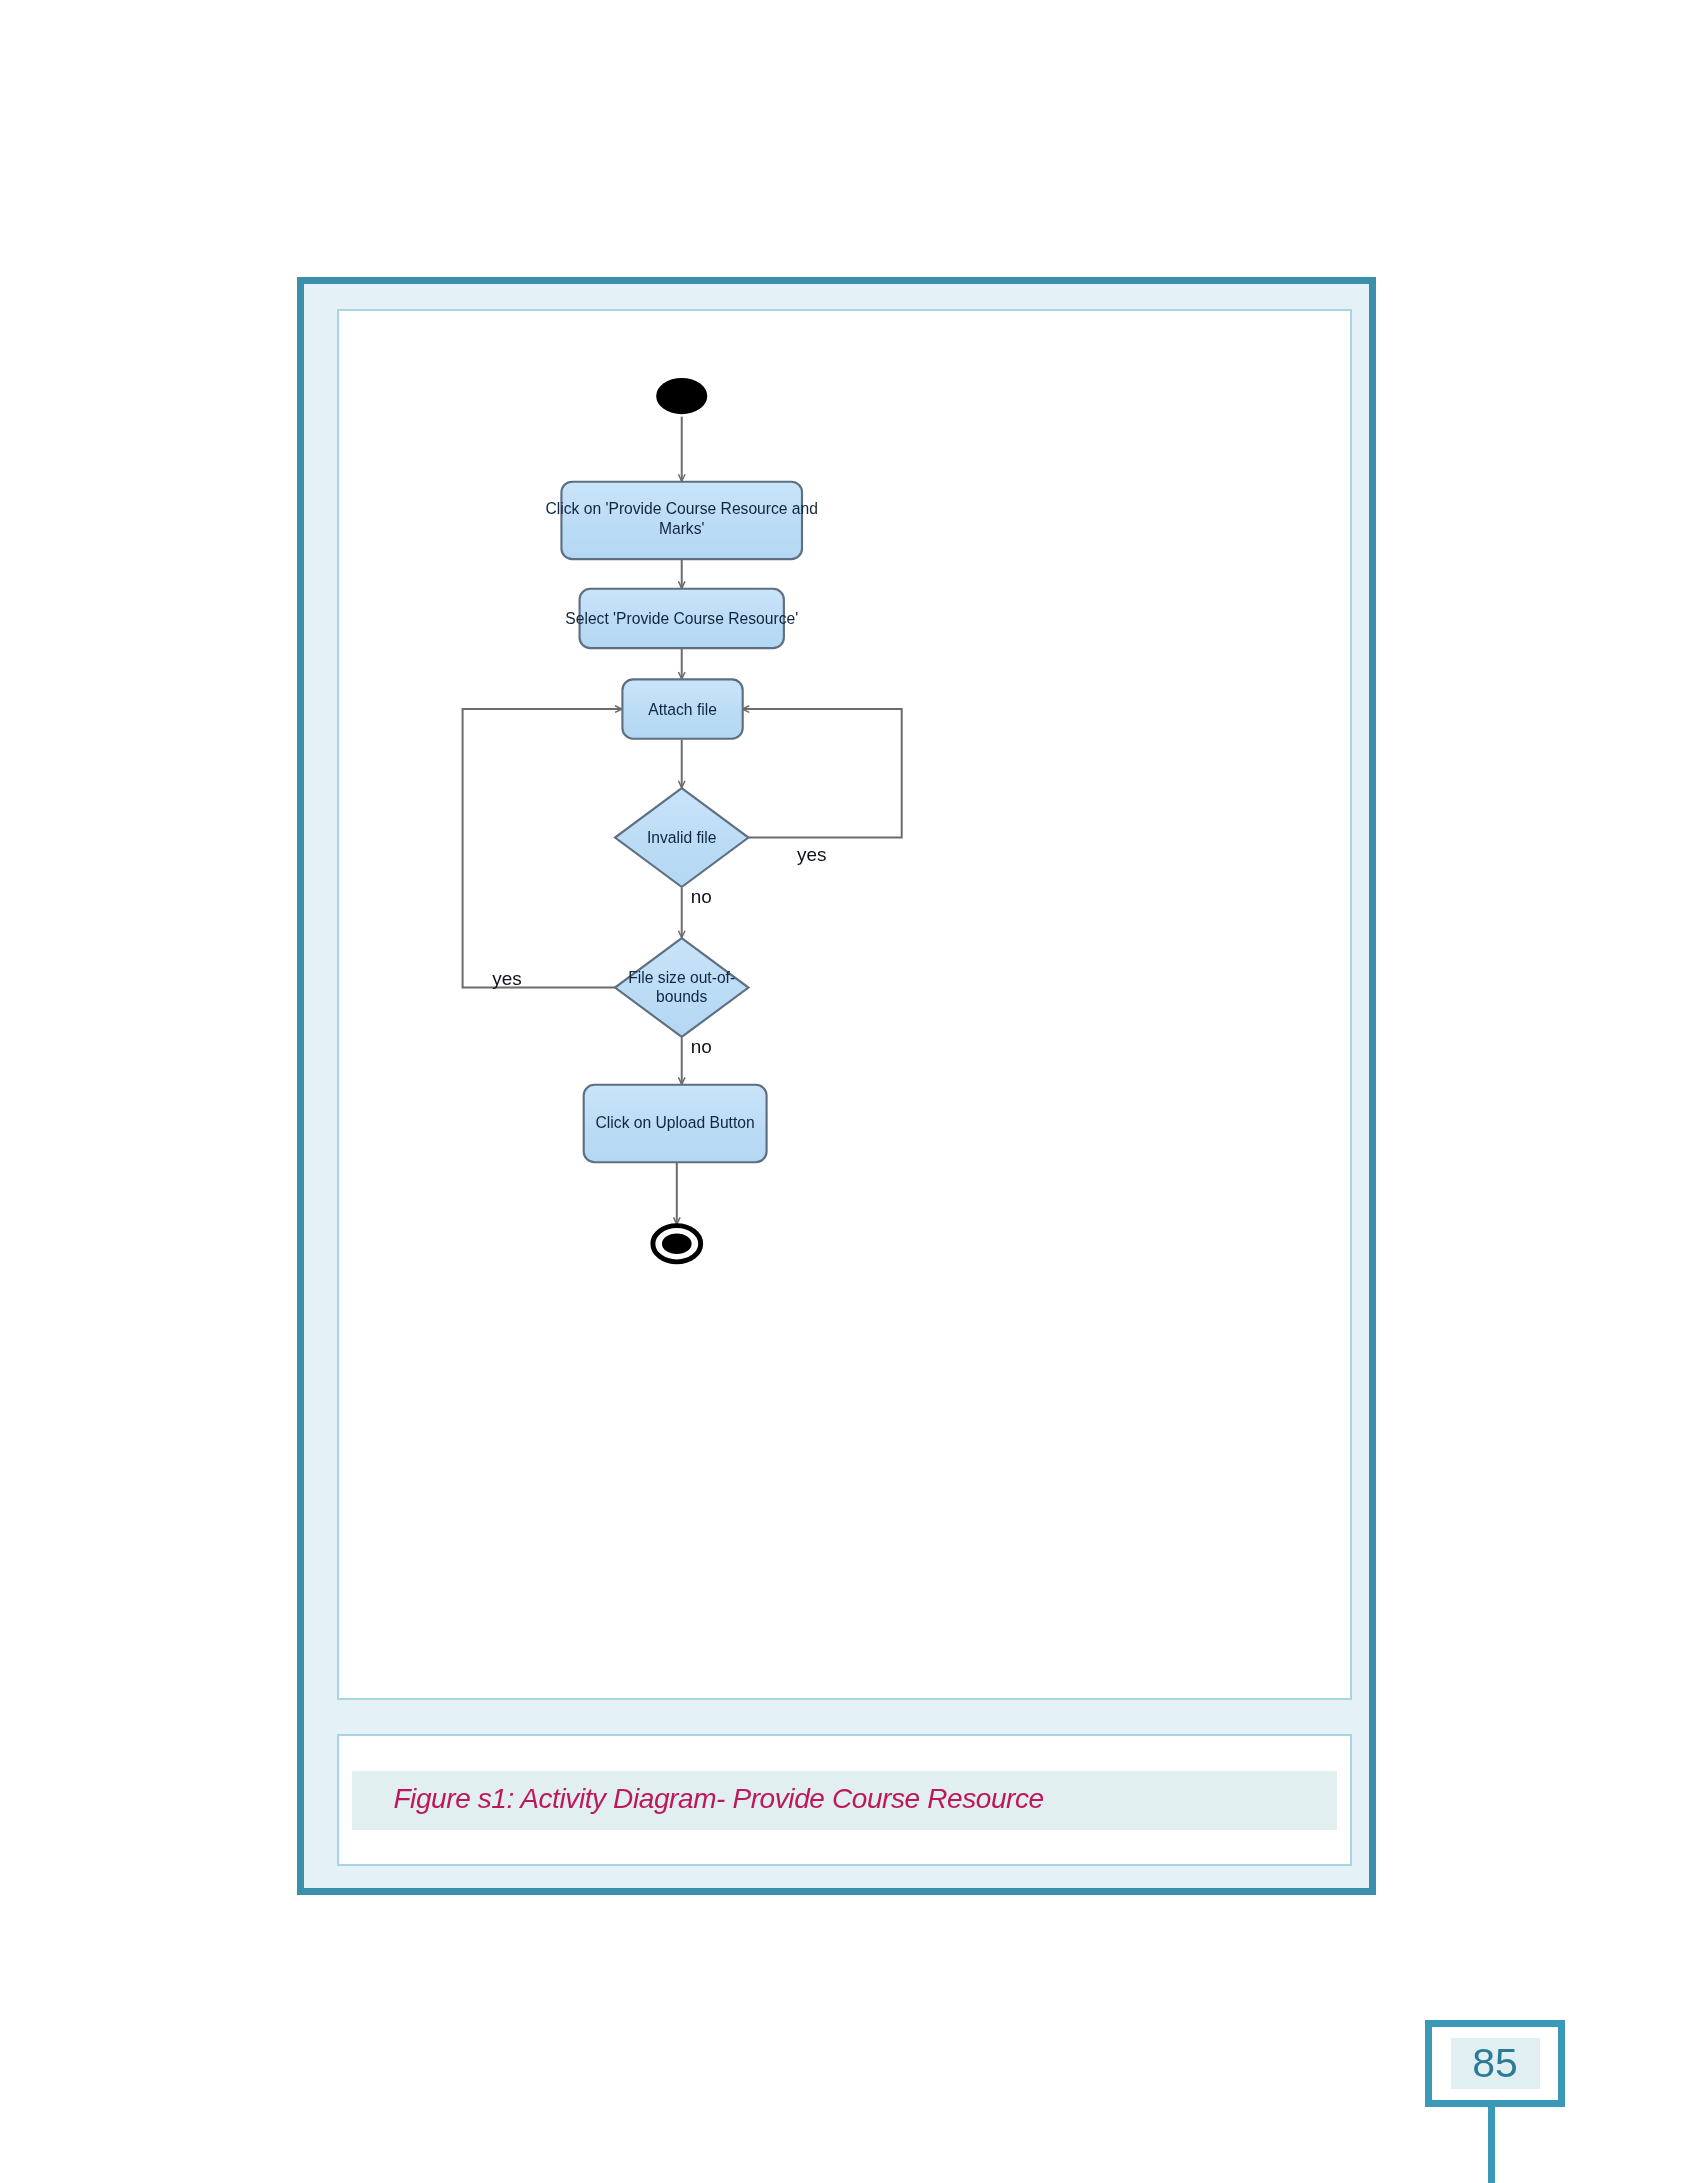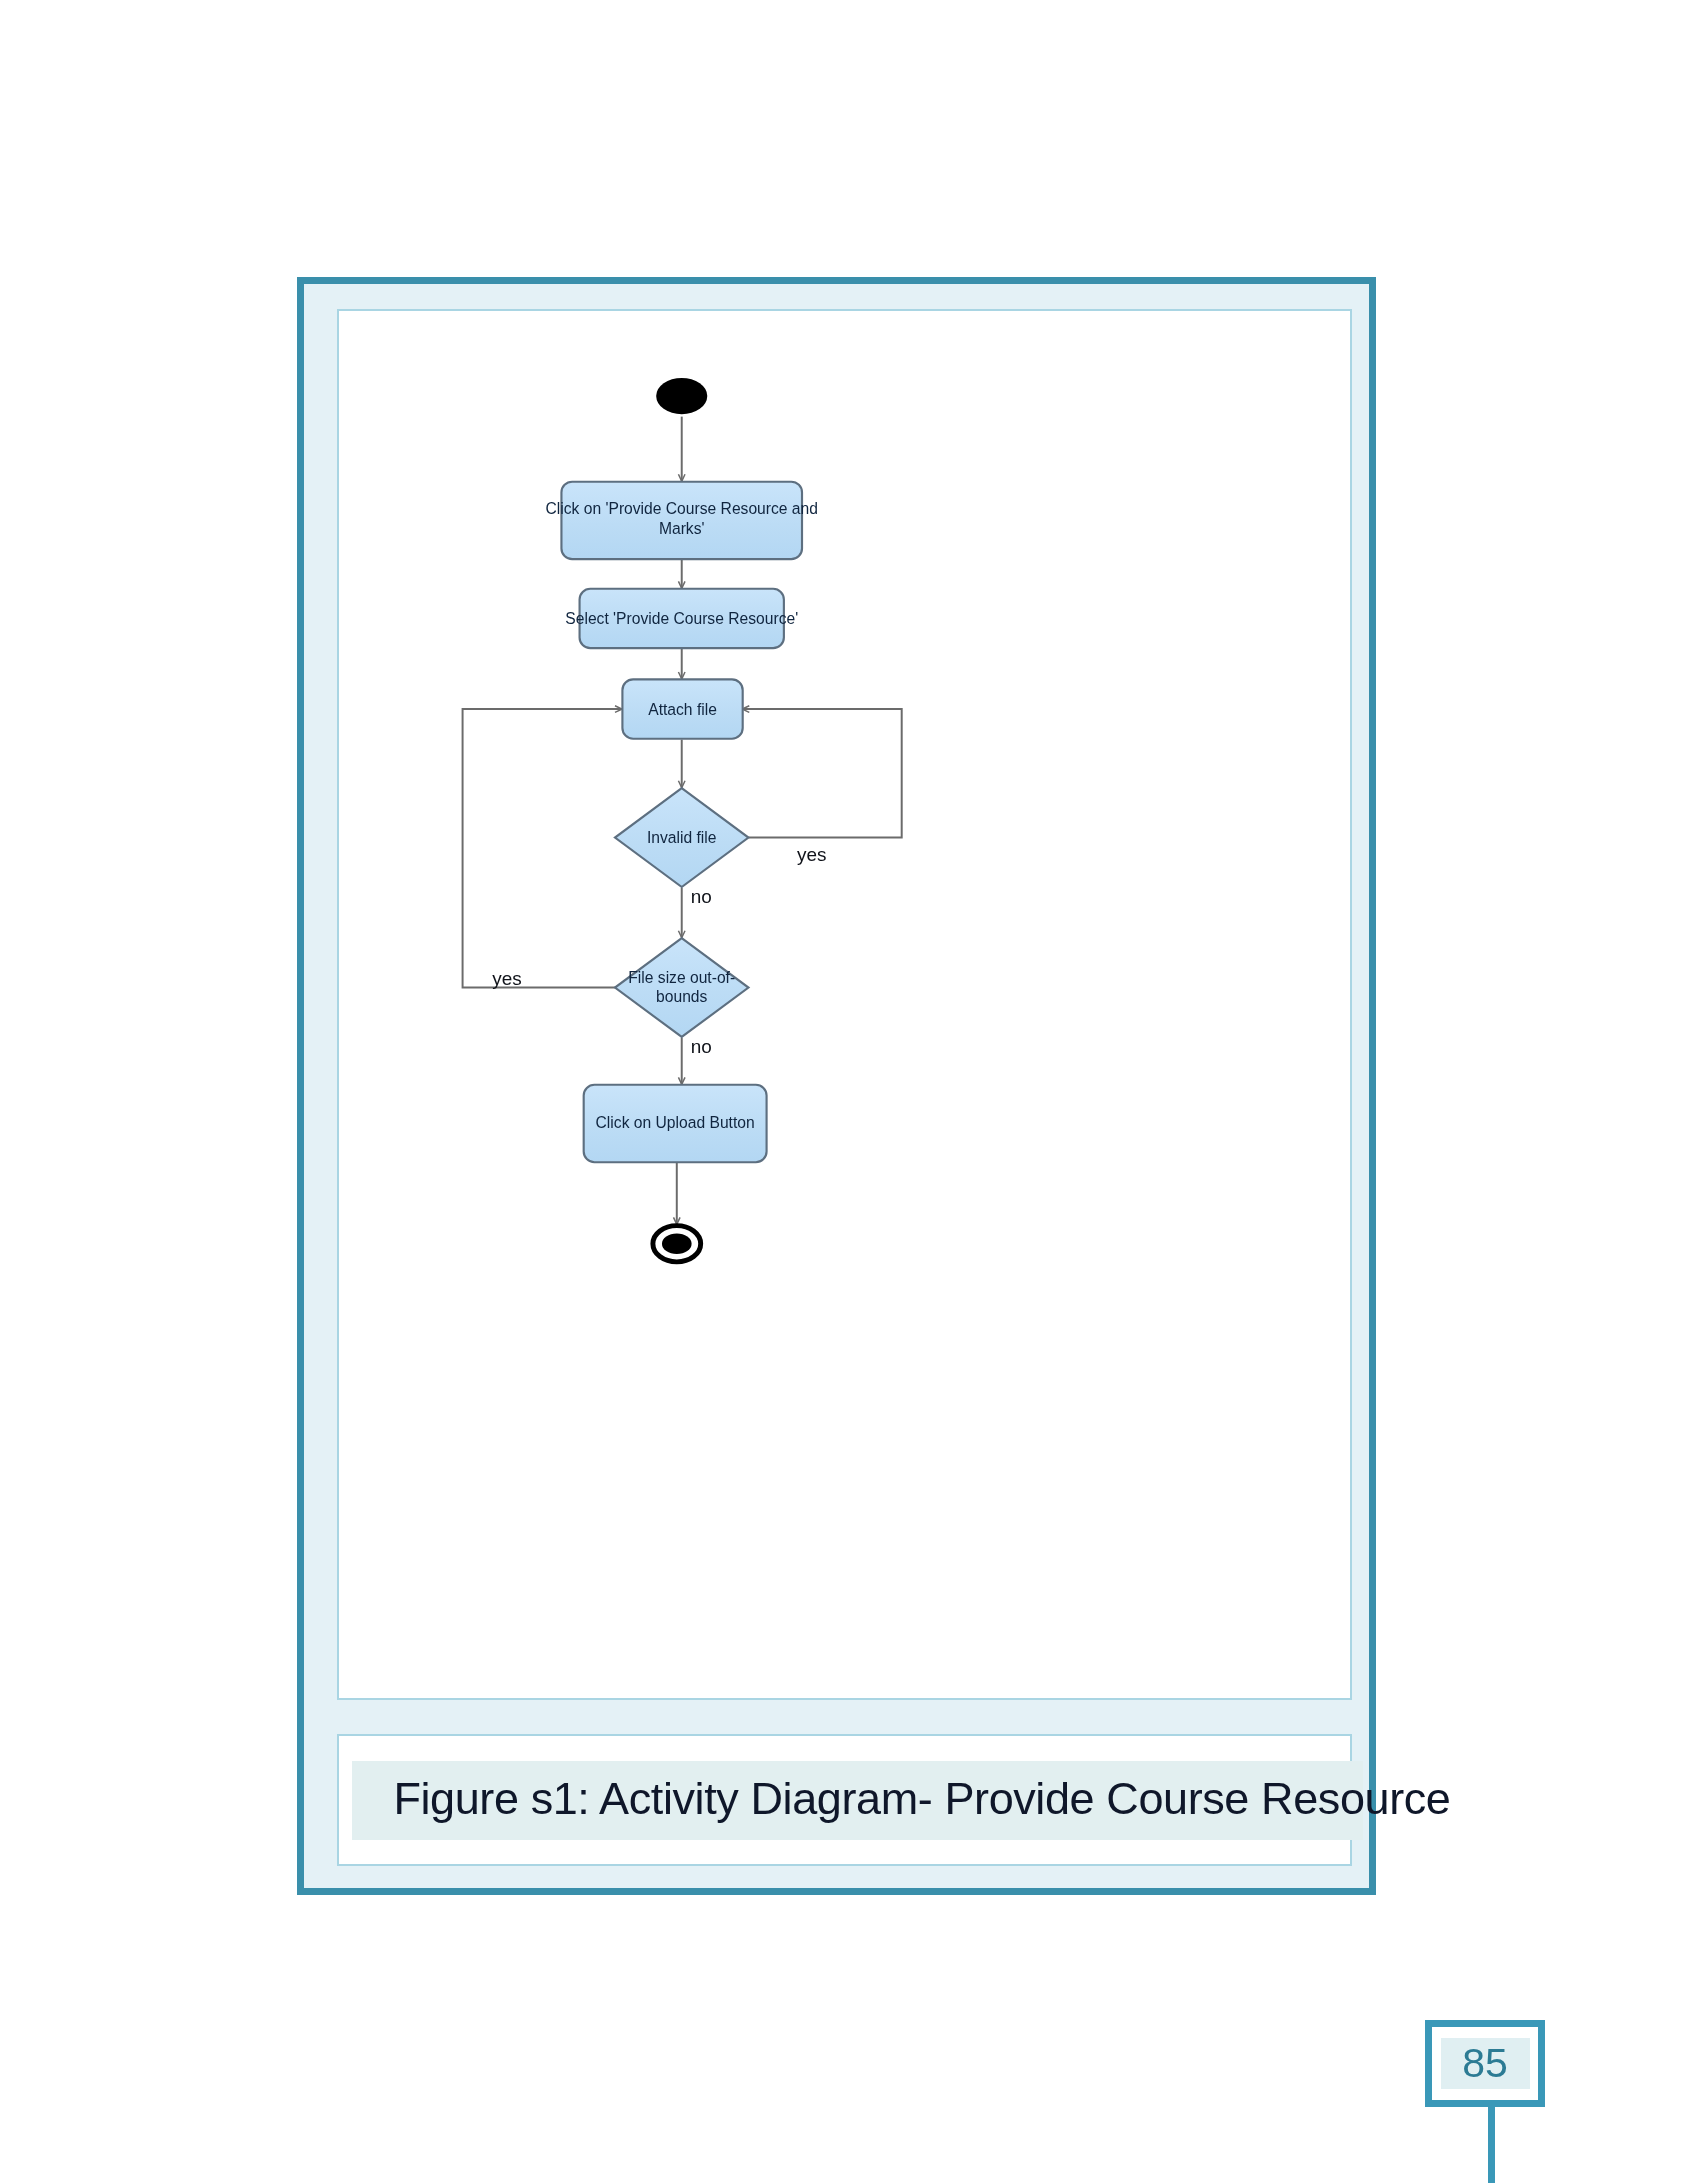--- a/index.html
+++ b/index.html
@@ -62,25 +62,26 @@
   }
   #caption-band {
     background: #e2eff0;
     margin-left: 13px;
     margin-right: 13px;
     width: 100%;
     box-sizing: border-box;
     padding: 11.5px 0 15px 41px;
   }
   #caption-text {
-    font-size: 45px;
-    color: #0f172a;
+    font-size: 28px;
+    color: #be185d;
     font-family: "Liberation Sans", sans-serif;
     letter-spacing: -0.4px;
     white-space: nowrap;
+    font-style: italic;
   }
 
   
   #flow-svg {
     position: absolute;
     left: 0;
     top: 0;
     width: 1015px;
     height: 1391px;
     display: block;
@@ -94,21 +95,21 @@
     font-family: "Liberation Sans", sans-serif;
     font-size: 23px;
     fill: #10131a;
   }
 
   
   #page-number-box {
     position: absolute;
     left: 1425px;
     top: 2020px;
-    width: 120px;
+    width: 140px;
     height: 87px;
     border: 7.4px solid #3a98b8;
     background: #ffffff;
     box-sizing: border-box;
     display: flex;
     align-items: center;
     justify-content: center;
   }
   #page-number-inner {
     background: #e0eff2;

